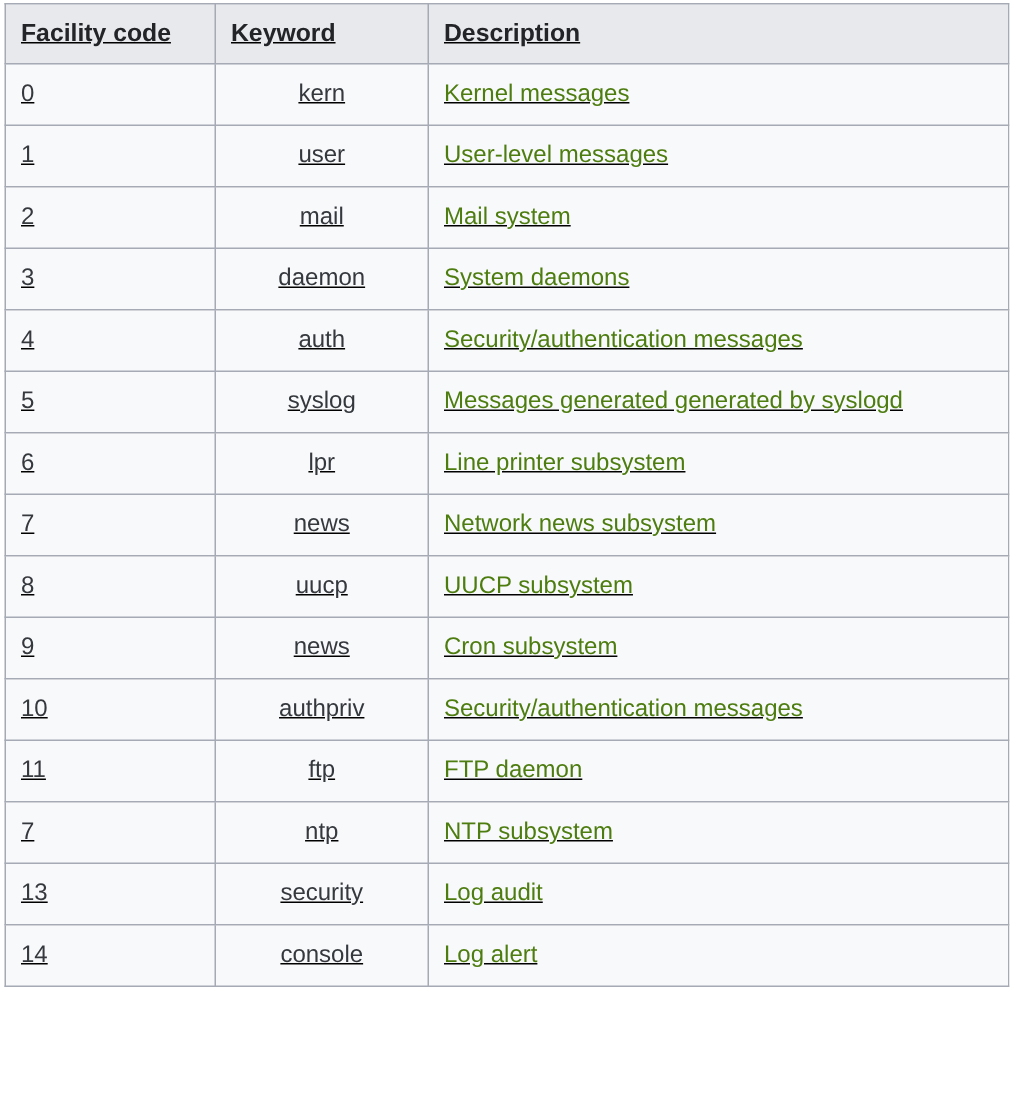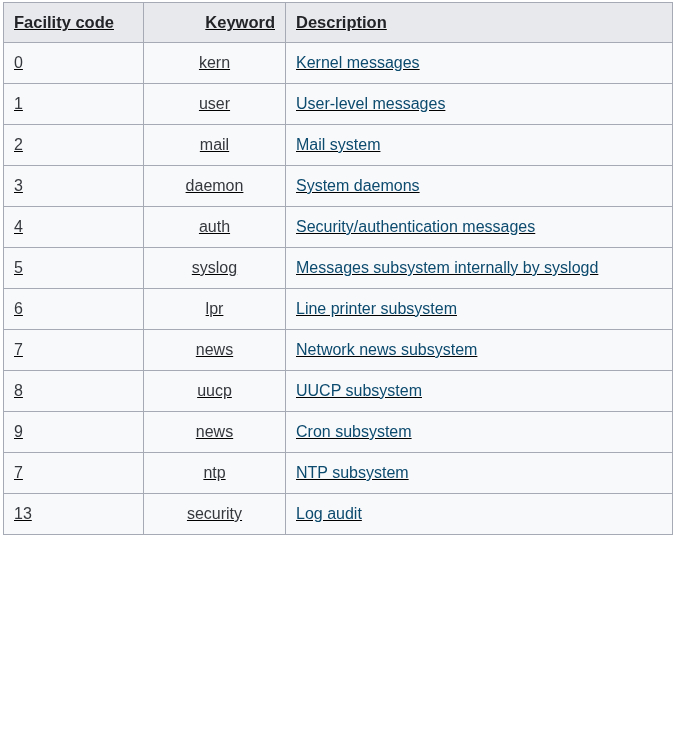--- a/index.html
+++ b/index.html
@@ -38,40 +38,40 @@
     height: 39px;
     font-size: 16.5px;
     font-weight: bold;
     color: #222428;
     padding: 0 10px;
     box-sizing: border-box;
     line-height: 39px;
     white-space: nowrap;
   }
   thead th.th-code { text-align: left; }
-  thead th.th-key  { text-align: right; }
+  thead th.th-key  { text-align: left; }
   thead th.th-desc { text-align: left; }
 
   tbody td {
     background: #f8f9fb;
     border: 1px solid #a5aab5;
     height: 40px;
     font-size: 16px;
     font-weight: normal;
     color: #2b2e33;
     padding: 0 10px;
     box-sizing: border-box;
     line-height: 40px;
     text-align: left;
     white-space: nowrap;
     overflow: hidden;
   }
   tbody td.td-code { color: #35383d; }
   tbody td.td-key  { color: #35383d; text-align: center; }
-  tbody td.td-desc { color: #0c4a6e; }
+  tbody td.td-desc { color: #4d7c0f; }
 </style>
 </head>
 <body>
 
 <div class="table-wrap">
   <table class="facility-table">
     <colgroup>
       <col class="col-code">
       <col class="col-key">
       <col class="col-desc">
@@ -105,21 +105,21 @@
         <td class="td-desc">System daemons</td>
       </tr>
       <tr>
         <td class="td-code">4</td>
         <td class="td-key">auth</td>
         <td class="td-desc">Security/authentication messages</td>
       </tr>
       <tr>
         <td class="td-code">5</td>
         <td class="td-key">syslog</td>
-        <td class="td-desc">Messages subsystem internally by syslogd</td>
+        <td class="td-desc">Messages generated generated by syslogd</td>
       </tr>
       <tr>
         <td class="td-code">6</td>
         <td class="td-key">lpr</td>
         <td class="td-desc">Line printer subsystem</td>
       </tr>
       <tr>
         <td class="td-code">7</td>
         <td class="td-key">news</td>
         <td class="td-desc">Network news subsystem</td>
@@ -128,24 +128,39 @@
         <td class="td-code">8</td>
         <td class="td-key">uucp</td>
         <td class="td-desc">UUCP subsystem</td>
       </tr>
       <tr>
         <td class="td-code">9</td>
         <td class="td-key">news</td>
         <td class="td-desc">Cron subsystem</td>
       </tr>
       <tr>
+        <td class="td-code">10</td>
+        <td class="td-key">authpriv</td>
+        <td class="td-desc">Security/authentication messages</td>
+      </tr>
+      <tr>
+        <td class="td-code">11</td>
+        <td class="td-key">ftp</td>
+        <td class="td-desc">FTP daemon</td>
+      </tr>
+      <tr>
         <td class="td-code">7</td>
         <td class="td-key">ntp</td>
         <td class="td-desc">NTP subsystem</td>
       </tr>
       <tr>
         <td class="td-code">13</td>
         <td class="td-key">security</td>
         <td class="td-desc">Log audit</td>
       </tr>
+      <tr>
+        <td class="td-code">14</td>
+        <td class="td-key">console</td>
+        <td class="td-desc">Log alert</td>
+      </tr>
     </tbody>
   </table>
 </div>
 
 </body></html>

